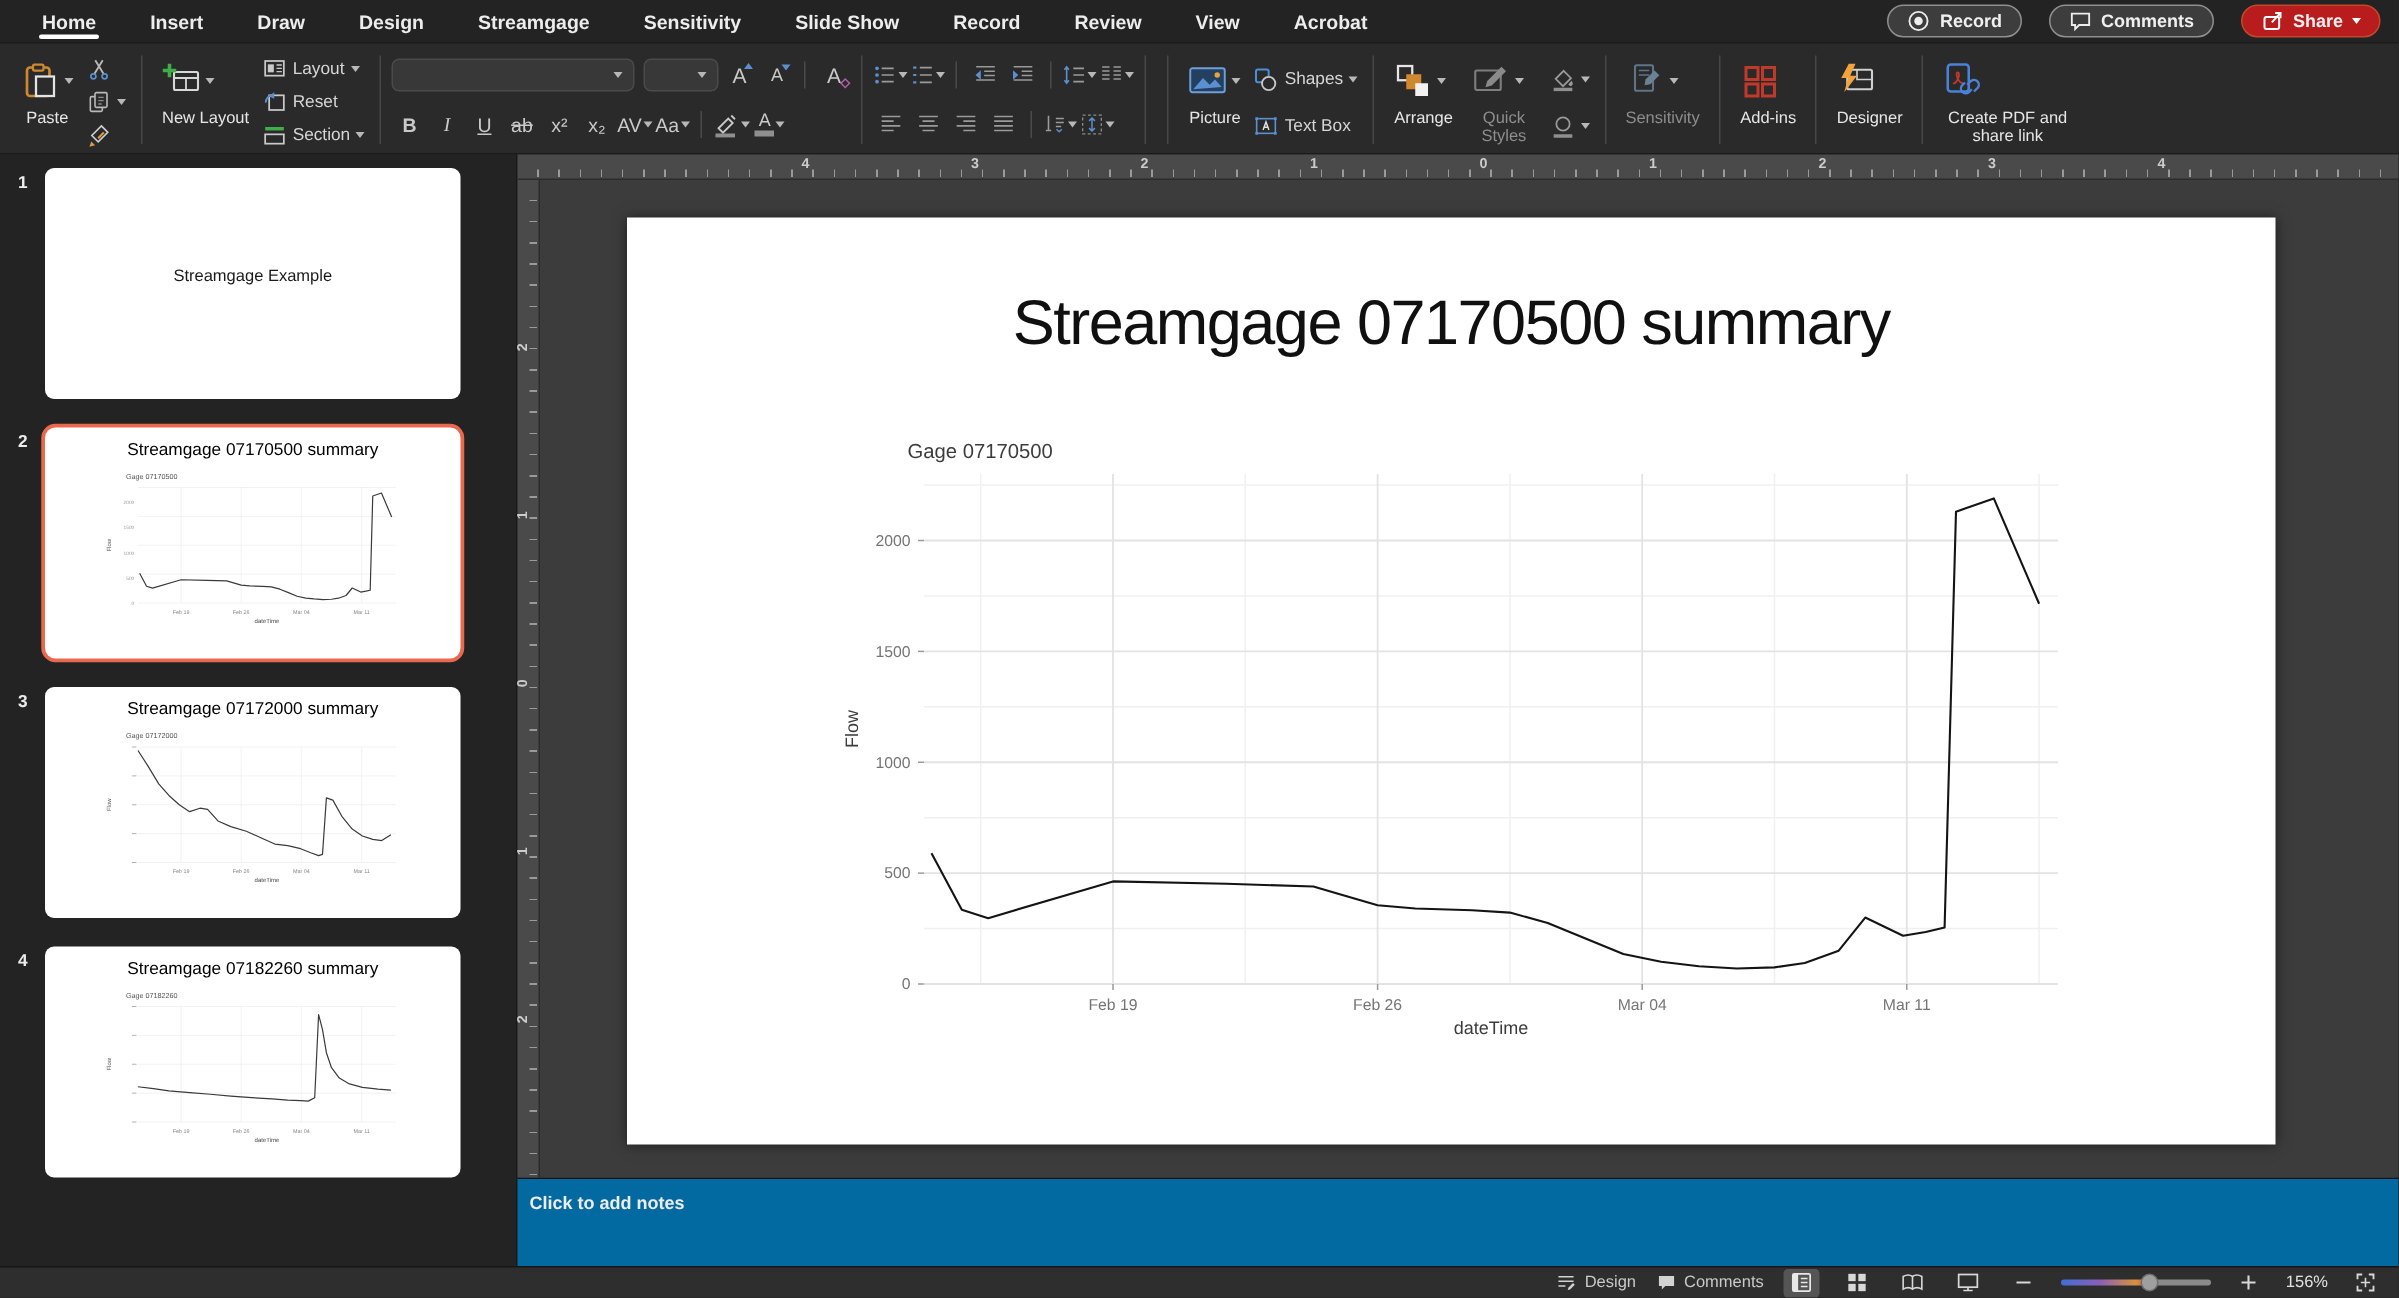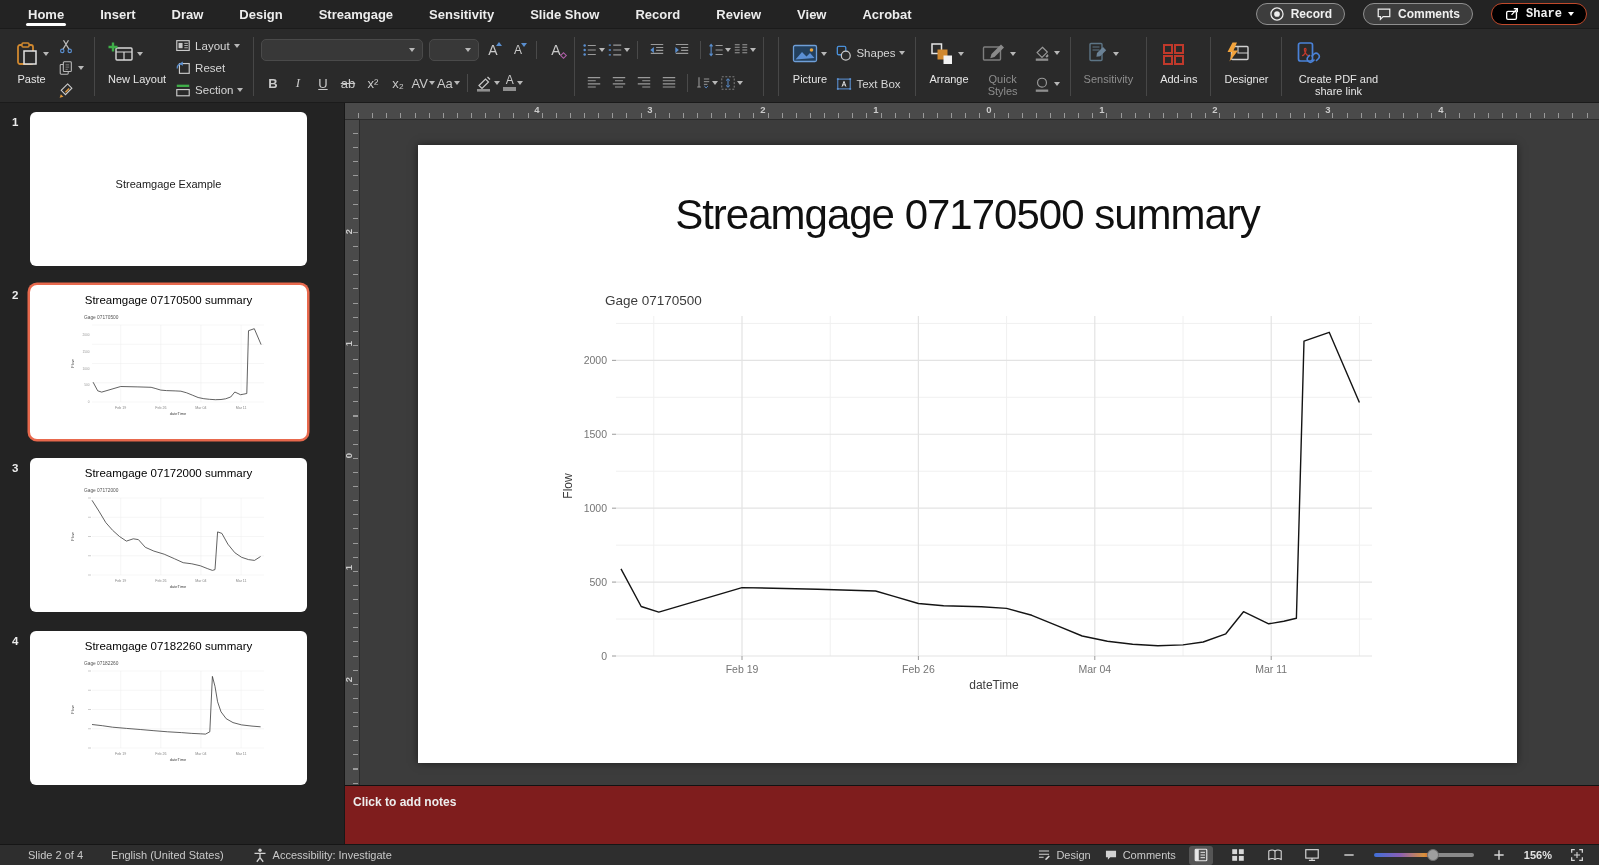--- a/index.html
+++ b/index.html
@@ -14,21 +14,21 @@
   .tabbar { height:28px; background:#232323; display:flex; align-items:center; padding:0 12px 0 10px; }
   .tabs { display:flex; align-items:center; height:100%; }
   .tab { color:#ededed; font-size:13px; font-weight:600; padding:0 18px; height:100%;
     display:flex; align-items:center; position:relative; cursor:default; }
   .tab.active { font-weight:700; }
   .tab.active::after { content:""; position:absolute; left:16px; right:16px; bottom:2px; height:3px;
     background:#fff; border-radius:2px; }
   .pills { margin-left:auto; display:flex; align-items:center; gap:18px; }
   .pill { display:flex; align-items:center; gap:6px; height:22px; padding:0 12px; border-radius:11px;
     background:#3d3d3d; border:1px solid #8f8f8f; color:#f0f0f0; font-size:12px; font-weight:600; }
-  .pill.share { background:#000000; border-color:#c0492b;font-family:Liberation Mono, monospace; }
+  .pill.share { background:#b91c1c; border-color:#c0492b; }
   
   .ribbon { height:75px; background:#2a2a2a; border-top:1px solid #1b1b1b; border-bottom:1px solid #1b1b1b;
     display:flex; align-items:stretch; padding:4px 6px 2px 8px; }
   .vdiv { width:1px; background:#474747; margin:4px 7px; }
   .rgroup { display:flex; align-items:flex-start; padding-top:2px; }
   .bigbtn { display:flex; flex-direction:column; padding:3px 6px; border-radius:4px; }
   .bigbtn .icwrap { height:32px; display:flex; align-items:center; gap:3px; }
   .biglabel { font-size:11px; color:#e6e6e6; line-height:12px; text-align:center; margin-top:3px; max-width:86px; }
   .dim { color:#8d8d8d !important; }
   .minicol { display:flex; flex-direction:column; justify-content:space-between; height:66px; padding:2px 0; }
@@ -69,36 +69,36 @@
   .middle { flex:1; display:flex; }
   .vruler { width:15px; background:#4a4a4a; position:relative; border-right:1px solid #2c2c2c; }
   .vruler::before { content:""; position:absolute; top:0; bottom:0; right:1px; width:5px;
     background:repeating-linear-gradient(180deg, transparent 0 13.1px, #9a9a9a 13.1px 14.12px); }
   .vruler .rlab { position:absolute; left:1px; transform:rotate(-90deg); color:#cccccc; font-size:9.5px; font-weight:600; }
   .canvas { flex:1; background:#3c3c3c; position:relative; }
   .slide { position:absolute; left:58px; top:25px; width:1099px; height:618px; background:#fff;
     box-shadow:0 0 8px rgba(0,0,0,.5); }
   .slide-title { position:absolute; left:0; right:0; top:46px; text-align:center; color:#101010;
     font-size:42px; letter-spacing:-1px; font-weight:400; }
-  .notes { height:59px; background:#7f1d1d; border-top:1px solid #121212; padding:9px 0 0 8px; }
+  .notes { height:59px; background:#0369a1; border-top:1px solid #121212; padding:9px 0 0 8px; }
   .notes-ph { color:#ededed; font-size:12px; font-weight:700; }
   
   .statusbar { height:21px; background:#2e2e2e; border-top:1px solid #161616; display:flex; align-items:center;
     color:#c9c9c9; font-size:11px; }
   .sb-left { display:flex; align-items:center; }
   .sb-left .item { margin-left:28px; display:flex; align-items:center; gap:5px; }
   .sb-right { margin-left:auto; display:flex; align-items:center; gap:13px; padding-right:10px; }
   .sb-btn { display:flex; align-items:center; gap:5px; }
   .viewbtn { width:24px; height:19px; display:flex; align-items:center; justify-content:center; border-radius:3px; }
   .viewbtn.on { background:#555; }
   .slider { width:100px; height:4px; border-radius:2px; position:relative;
     background:linear-gradient(90deg,#3f6fd8 0%,#8a5fb5 26%,#d8923c 50%,#cf4a30 59%,#8a8a8a 59%,#8a8a8a 100%); }
   .slider .knob { position:absolute; left:59%; top:50%; transform:translate(-50%,-50%); width:12px; height:12px;
     border-radius:50%; background:#9f9f9f; border:1px solid #6e6e6e; }
-  .zoompct { font-weight:700; color:#e2e2e2; }
+  .zoompct { font-weight:400; color:#e2e2e2; }
 </style>
 </head>
 <body>
 
 <div class="tabbar">
   <div class="tabs">
       <div class="tab active">Home</div>
       <div class="tab">Insert</div>
       <div class="tab">Draw</div>
       <div class="tab">Design</div>
@@ -765,35 +765,20 @@
         </div>
       </div>
     </div>
     <div class="notes">
       <div class="notes-ph">Click to add notes</div>
     </div>
   </div>
 </div>
 
 <div class="statusbar">
-  <div class="sb-left">
-    <span class="item">Slide 2 of 4</span>
-    <span class="item">
-        <span>English (United States)</span>
-      </span>
-    <span class="item">
-      <span class="ic i16">
-          <svg viewBox="0 0 18 18">
-            <circle cx="9" cy="3.6" r="1.9" fill="#d2d2d2"></circle>
-            <path d="M2.8 7.2 h12.4 M9 7.2 v4.8 M9 12 l-3.6 4.6 M9 12 l3.6 4.6" stroke="#d2d2d2" stroke-width="1.5" fill="none"></path>
-          </svg>
-        </span>
-      <span>Accessibility: Investigate</span>
-    </span>
-  </div>
   <div class="sb-right">
     <span class="sb-btn">
       <span class="ic i14">
           <svg viewBox="0 0 18 18">
             <path d="M2.5 4h13M2.5 8h13M2.5 12h6" stroke="#d2d2d2" stroke-width="1.3"></path>
             <path d="M11 13.5 l4-4 1.5 1.5 -4 4 -2 0.5z" fill="#d2d2d2"></path>
           </svg>
         </span>
       <span>Design</span>
     </span>

